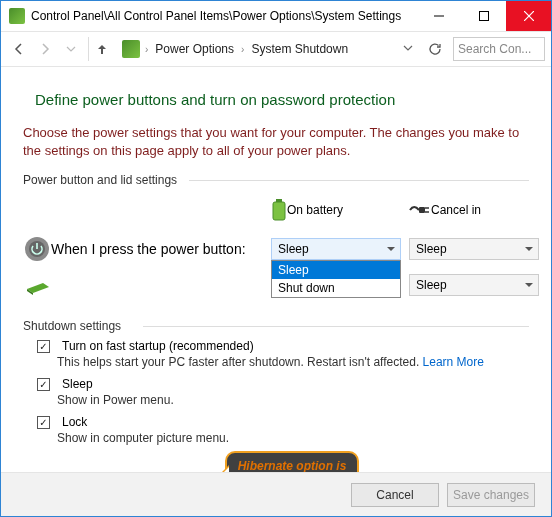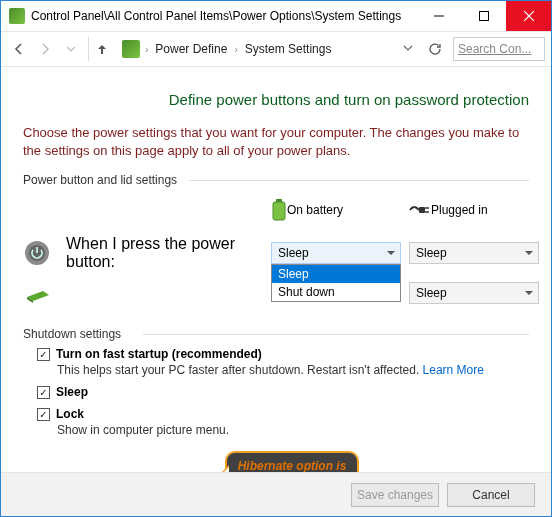--- a/index.html
+++ b/index.html
@@ -15,48 +15,48 @@
   .navbar { height: 36px; border-top: 1px solid #e5e5e5; border-bottom: 1px solid #e5e5e5; display: flex; align-items: center; padding: 0 6px; gap: 2px; }
   .nav-arrow { width: 24px; height: 24px; display: flex; align-items: center; justify-content: center; color: #555; }
   .nav-arrow.disabled { color: #bbb; }
   .up-arrow { width: 24px; height: 24px; display: flex; align-items: center; justify-content: center; color: #555; border-left: 1px solid #ddd; margin-left: 3px; padding-left: 3px;}
   .addrbar { flex: 1; height: 24px; display: flex; align-items: center; padding: 0 4px; gap: 2px; font-size: 12px; color: #222; margin: 0 4px; }
   .addr-icon { width: 18px; height: 18px; background: linear-gradient(135deg,#4a8e2a,#7cc242); border-radius: 2px; }
   .addr-seg { padding: 2px 2px; }
   .addr-caret { color: #888; font-size: 10px; padding: 0 3px; }
   .addr-end { margin-left: auto; color: #666; }
   .refresh { width: 24px; height: 24px; display: flex; align-items: center; justify-content: center; color: #555; }
-  .searchbox { width: 92px; height: 24px; border: 1px solid #ccc; display: flex; align-items: center; padding: 0 4px; font-size: 12px; color: #888; margin-left: 4px; text-decoration: underline; }
+  .searchbox { width: 92px; height: 24px; border: 1px solid #ccc; display: flex; align-items: center; padding: 0 4px; font-size: 12px; color: #888; margin-left: 4px; }
   .content { flex: 1; padding: 18px 22px 10px 22px; overflow: hidden; position: relative; }
-  h1 { font-size: 15px; font-weight: 400; color: #0b5e1e; margin: 6px 0 12px 0; text-align: right; }
+  h1 { font-size: 15px; font-weight: 400; color: #0b5e1e; margin: 6px 0 12px 12px; }
   .intro { font-size: 13px; color: #7f1d1d; margin: 16px 0 14px 0; line-height: 1.35; }
   .group-label { font-size: 12px; color: #333; position: relative; margin-bottom: 6px; }
   .group-label::after { content: ""; position: absolute; left: calc(100% - 340px); right: 0; top: 50%; border-top: 1px solid #ddd; }
   .group-label span { background: #fff; padding-right: 6px; position: relative; z-index: 1; }
   .group-label.shutdown::after { left: 120px; }
 
   .cols { display: grid; grid-template-columns: 240px 130px 130px; gap: 0 8px; align-items: center; }
   .col-header { display: flex; align-items: center; font-size: 12px; padding: 6px 0 10px; }
   .battery-icon { width: 16px; height: 22px; }
   .plug-icon { width: 22px; height: 16px; }
 
-  .row-label { display: flex; align-items: center; gap: 15px; font-size: 16px; padding: 4px 0; }
+  .row-label { display: flex; align-items: center; gap: 0; font-size: 14px; padding: 4px 0; }
   .row-label .ic { width: 28px; height: 28px; flex: none; }
   .combo { position: relative; height: 22px; border: 1px solid #aecff7; background: #eaf3fc; font-size: 12px; display: flex; align-items: center; padding: 0 16px 0 6px; }
   .combo.plain { background: #f4f4f4; border-color: #ccc; }
   .combo::after { content: ""; position: absolute; right: 5px; top: 50%; margin-top: -2px; border: 4px solid transparent; border-top-color: #555; }
   .dropdown { position: absolute; left: -1px; top: 21px; width: calc(100% + 2px); background: #fff; border: 1px solid #888; z-index: 5; }
   .dropdown .opt { padding: 2px 6px; font-size: 12px; }
   .dropdown .opt.sel { background: #0078d7; color: #fff; }
 
   .shutdown-list { margin: 6px 0 0 14px; font-size: 12px; }
   .ck-item { margin-bottom: 8px; }
   .ck-row { display: flex; align-items: center; gap: 6px; }
   .ck { width: 13px; height: 13px; border: 1px solid #555; display: inline-flex; align-items: center; justify-content: center; font-size: 10px; color: #222; }
-  .ck-label { font-weight: 700; }
+  .ck-label { font-weight: 400; margin-left: 6px; }
   .ck-desc { margin: 2px 0 0 20px; color: #333; }
   .ck-desc a { color: #0066cc; text-decoration: none; text-align: right; }
 
   .callout { position: absolute; left: 224px; top: 384px; width: 134px; border: 2px solid #f0a020; border-radius: 10px; background: #404040; padding: 6px 6px; font-size: 12px; font-style: italic; font-weight: 600; color: #e07000; text-align: center; line-height: 1.25; }
   .callout::before { content: ""; position: absolute; left: -16px; top: 12px; width: 0; height: 0; border: 9px solid transparent; border-right-color: #f0a020; }
   .callout::after { content: ""; position: absolute; left: -12px; top: 14px; width: 0; height: 0; border: 7px solid transparent; border-right-color: #fff; }
 
   .footer { height: 44px; border-top: 1px solid #e5e5e5; background: #f2f2f2; display: flex; align-items: center; justify-content: flex-end; padding: 0 16px; gap: 8px; }
   .btn { min-width: 88px; height: 24px; border: 1px solid #bbb; background: #e9e9e9; font-size: 12px; display: flex; align-items: center; justify-content: center; color: #333; }
   .btn.disabled { color: #9a9a9a; }
@@ -106,23 +106,23 @@
         </svg>
     </div>
     <div class="up-arrow">
       <svg width="14" height="14">
           <path d="M7 3 L11 7 L8 7 L8 12 L6 12 L6 7 L3 7 Z" fill="currentColor"></path>
         </svg>
     </div>
     <div class="addrbar">
       <div class="addr-icon"></div>
       <span class="addr-caret">›</span>
-      <span class="addr-seg">Power Define</span>
+      <span class="addr-seg">Power Options</span>
       <span class="addr-caret">›</span>
-      <span class="addr-seg">System Settings</span>
+      <span class="addr-seg">System Shutdown</span>
       <span class="addr-end">
         <svg width="10" height="10">
             <path d="M1 3 L5 7 L9 3" fill="none" stroke="#666" stroke-width="1.2"></path>
           </svg>
       </span>
     </div>
     <div class="refresh">
       <svg width="14" height="14">
           <path d="M12 7a5 5 0 1 1-1.5-3.5M12 2v3h-3" fill="none" stroke="currentColor" stroke-width="1.3"></path>
         </svg>
@@ -147,21 +147,21 @@
           </svg>
         <span>On battery</span>
       </div>
       <div class="col-header">
         <svg class="plug-icon" viewBox="0 0 22 16">
             <path d="M1 8 Q5 2 10 8" fill="none" stroke="#333" stroke-width="2"></path>
             <rect x="10" y="5" width="6" height="6" rx="1" fill="#333"></rect>
             <line x1="16" y1="6" x2="20" y2="6" stroke="#333" stroke-width="1.5"></line>
             <line x1="16" y1="10" x2="20" y2="10" stroke="#333" stroke-width="1.5"></line>
           </svg>
-        <span>Plugged in</span>
+        <span>Cancel in</span>
       </div>
 
       <div class="row-label">
         <svg class="ic" viewBox="0 0 28 28">
             <circle cx="14" cy="14" r="12" fill="#8a8a8a"></circle>
             <circle cx="14" cy="14" r="8" fill="#666"></circle>
             <path d="M14 8v6M10 11a5 5 0 1 0 8 0" fill="none" stroke="#cfe" stroke-width="1.6"></path>
           </svg>
         <span>When I press the power button:</span>
       </div>
@@ -198,31 +198,32 @@
           <span class="ck">✓</span>
           <span class="ck-label">Turn on fast startup (recommended)</span>
         </div>
         <div class="ck-desc"><span>This helps start your PC faster after shutdown. Restart isn't affected. </span><a href="#">Learn More</a></div>
       </div>
       <div class="ck-item">
         <div class="ck-row">
           <span class="ck">✓</span>
           <span class="ck-label">Sleep</span>
         </div>
+        <div class="ck-desc">Show in Power menu.</div>
       </div>
       <div class="ck-item">
         <div class="ck-row">
           <span class="ck">✓</span>
           <span class="ck-label">Lock</span>
         </div>
         <div class="ck-desc">Show in computer picture menu.</div>
       </div>
     </div>
 
     <div class="callout">Hibernate option is missing</div>
   </div>
 
   <div class="footer">
+    <div class="btn">Cancel</div>
     <div class="btn disabled">Save changes</div>
-    <div class="btn">Cancel</div>
   </div>
 
 </div>
 
 </body></html>

